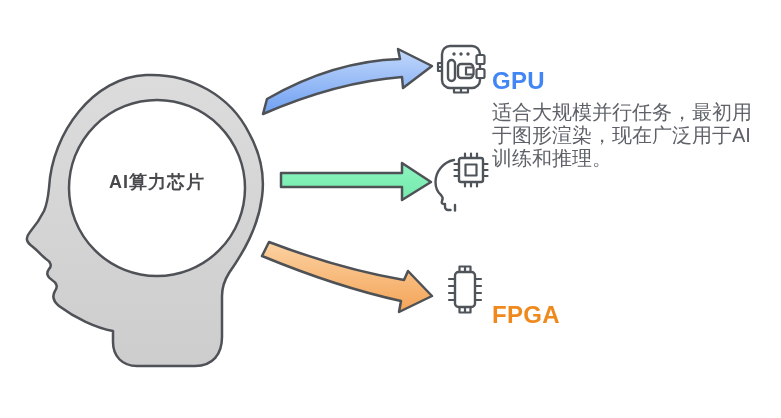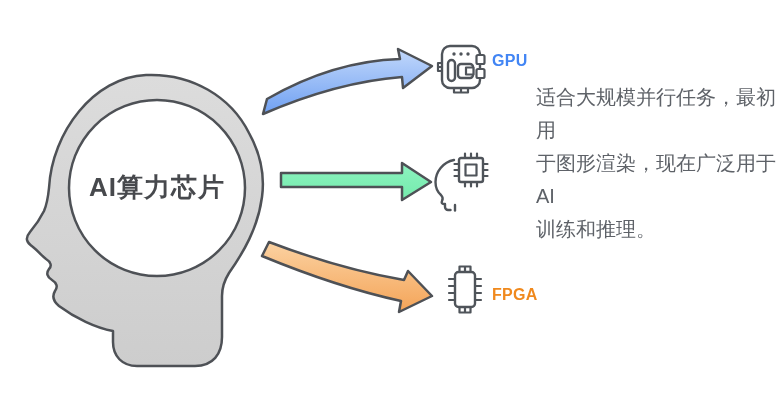--- a/index.html
+++ b/index.html
@@ -8,37 +8,36 @@
     width:781px;height:418px;
     background:#fff;
     font-family:"Liberation Sans","DejaVu Sans",sans-serif;
     overflow:hidden;
   }
   .canvas svg{position:absolute;left:0;top:0;}
   .center-label{
     position:absolute;
     left:62px;top:170px;width:190px;
     text-align:center;
-    font-size:26px;font-weight:bold;
+    font-size:18px;font-weight:bold;
     color:#47494D;
     letter-spacing:1px;
   }
   .branch{position:absolute;left:492px;width:289px;}
   .branch-gpu{top:48px;}
   .branch-asic{top:158px;}
   .branch-fpga{top:282px;}
   .branch-title{
-    font-size:16px;font-weight:bold;line-height:26px;
-    margin-bottom:7px;letter-spacing:.3px;
+    font-size:24px;font-weight:bold;line-height:26px;
+    margin-bottom:7px;letter-spacing:.3px;margin-top:20px;
   }
   .branch-desc{
-    font-size:20px;line-height:33px;
+    font-size:20px;line-height:23px;
     color:#5E6268;
     white-space:pre-line;
-    margin-left:44px;
   }
 </style>
 </head>
 <body>
 
 <div class="canvas">
 
   <svg width="781" height="418" viewBox="0 0 781 418">
     <defs>
       <linearGradient id="gradHead" x1="0" y1="0" x2="0" y2="1">

